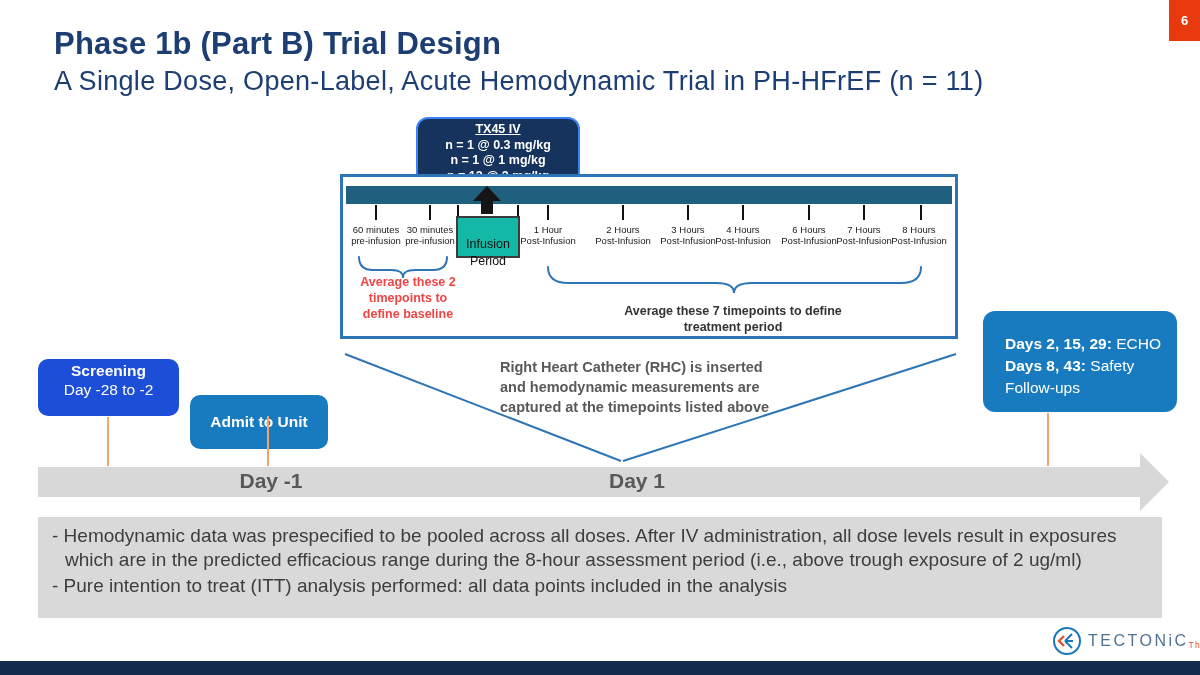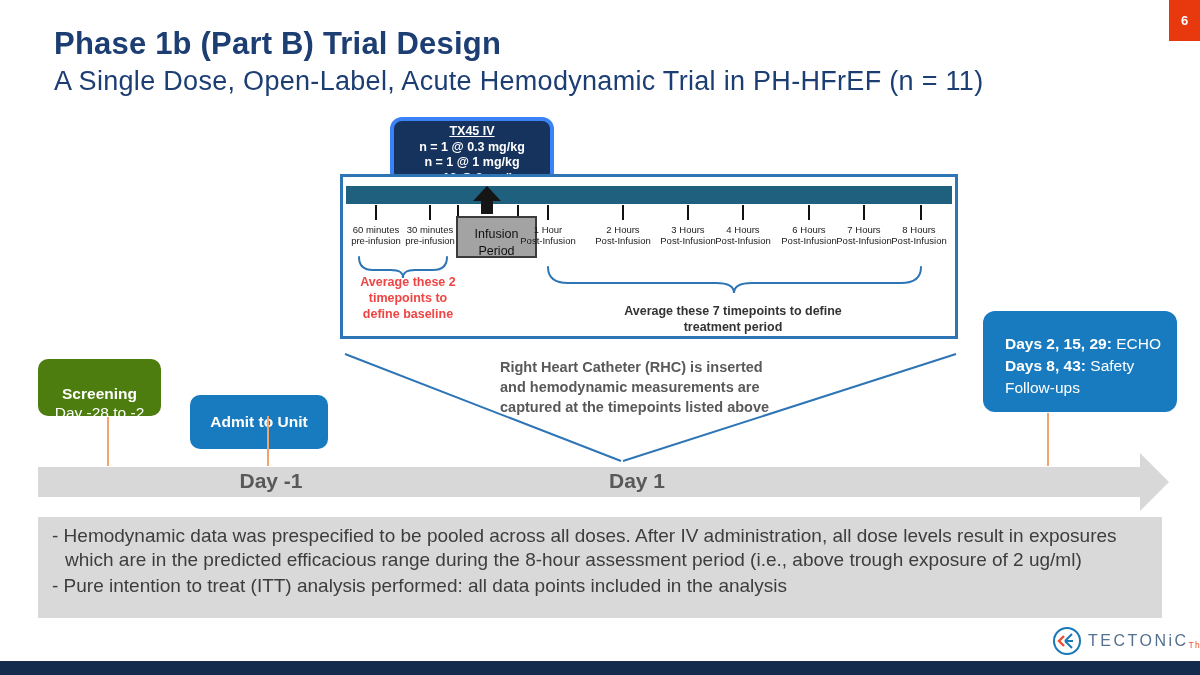--- a/index.html
+++ b/index.html
@@ -7,48 +7,48 @@
   body { font-family:"Liberation Sans", sans-serif; }
   .slide { position:relative; width:1200px; height:675px; background:#ffffff; overflow:hidden; }
 
   .page-badge { position:absolute; left:1169px; top:0; width:31px; height:41px; background:#e8390e;
     color:#fff; font-size:13px; font-weight:bold; display:flex; align-items:center; justify-content:center; }
 
   .title { position:absolute; left:54px; top:26px; font-size:31px; font-weight:bold; color:#1c3e73; letter-spacing:0.2px; }
   .subtitle { position:absolute; left:54px; top:66px; font-size:27px; font-weight:normal; color:#1c3e73; letter-spacing:0.3px; }
 
   
-  .dose-box { position:absolute; left:390px; top:117px; width:164px; height:68px; background:#16335e;
-    border:4px solid #3b82f6; border-radius:12px; color:#fff; text-align:center; font-size:12.5px;
+  .dose-box { position:absolute; left:416px; top:117px; width:164px; height:68px; background:#16335e;
+    border:2px solid #3b82f6; border-radius:12px; color:#fff; text-align:center; font-size:12.5px;
     font-weight:bold; line-height:15.5px; padding-top:3px; }
   .dose-title { text-decoration:underline; }
   .dose-arrow-head { position:absolute; left:473px; top:186px; width:0; height:0;
     border-left:14px solid transparent; border-right:14px solid transparent; border-bottom:15px solid #151515; z-index:6; }
   .dose-arrow-stem { position:absolute; left:481px; top:200px; width:12px; height:14px; background:#151515; z-index:6; }
 
   
   .diagram { position:absolute; left:340px; top:174px; width:618px; height:165px; background:#fff;
     border:3px solid #2e75b6; z-index:1; }
   .tl-bar { position:absolute; left:3px; top:9px; width:606px; height:18px; background:#1f607f; }
   .tickmark { position:absolute; top:28px; width:2px; height:15px; background:#111; }
   .tickmark.short { height:11px; }
   .ticklabel { position:absolute; top:47px; width:84px; text-align:center; font-size:9.5px; line-height:11px; color:#1a1a1a; }
-  .infusion-box { position:absolute; left:113px; top:39px; width:81px; height:42px; background:#a3a3a3;
-    border:2px solid #3c3c3c; color:#111; font-size:12.5px; line-height:17px; text-align:center; padding-top:8px; }
+  .infusion-box { position:absolute; left:113px; top:39px; width:64px; height:42px; background:#14b8a6;
+    border:2px solid #3c3c3c; color:#111; font-size:12.5px; line-height:17px; text-align:center; padding-top:18px; }
   .brace { position:absolute; }
   .baseline-note { position:absolute; left:5px; top:97px; width:120px; text-align:center; font-size:12.5px;
     font-weight:bold; color:#ef4444; line-height:16px; }
   .treatment-note { position:absolute; left:240px; top:126px; width:300px; text-align:center; font-size:12.5px;
     font-weight:bold; color:#333; line-height:16px; }
 
   .rhc-note { position:absolute; left:500px; top:357px; font-size:14.5px; font-weight:bold; color:#595959; line-height:20px; }
 
   .stage-box { position:absolute; border-radius:10px; color:#fff; text-align:center; }
-  .screening-box { left:38px; top:359px; width:123px; height:57px; background:#4d7c0f; font-size:15.5px;
-    line-height:19px; padding-top:25px; }
+  .screening-box { left:38px; top:359px; width:141px; height:57px; background:#1d4ed8; font-size:15.5px;
+    line-height:19px; padding-top:2px; }
   .screening-box .b1 { font-weight:bold; }
   .admit-box { left:190px; top:361px; width:138px; height:54px; background:#187bc0; font-size:15.5px;
     font-weight:bold; display:flex; align-items:center; justify-content:center;margin-top:34px; }
   .followup-box { left:983px; top:311px; width:194px; height:101px; background:#187bc0; font-size:15.5px;
     line-height:22px; text-align:left; padding:22px 0 0 22px; border-radius:12px; }
   .followup-box b { font-weight:bold; }
 
   .overlay-svg { position:absolute; left:0; top:0; width:1200px; height:675px; pointer-events:none; z-index:2; }
 
   

